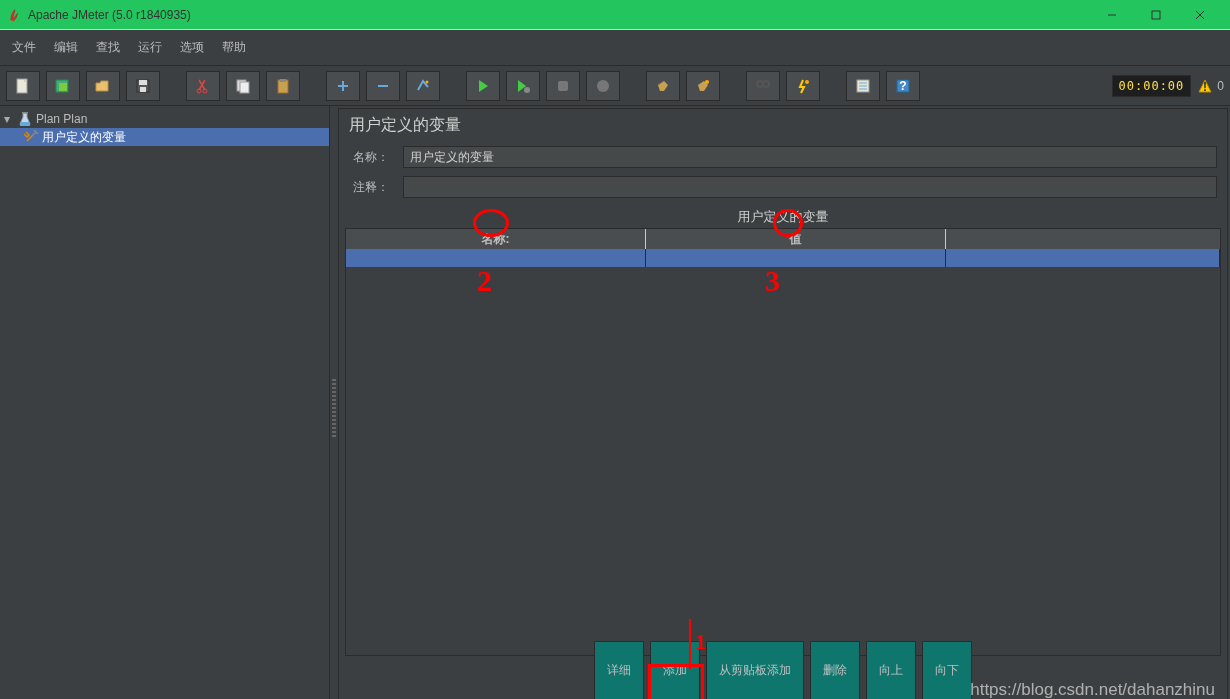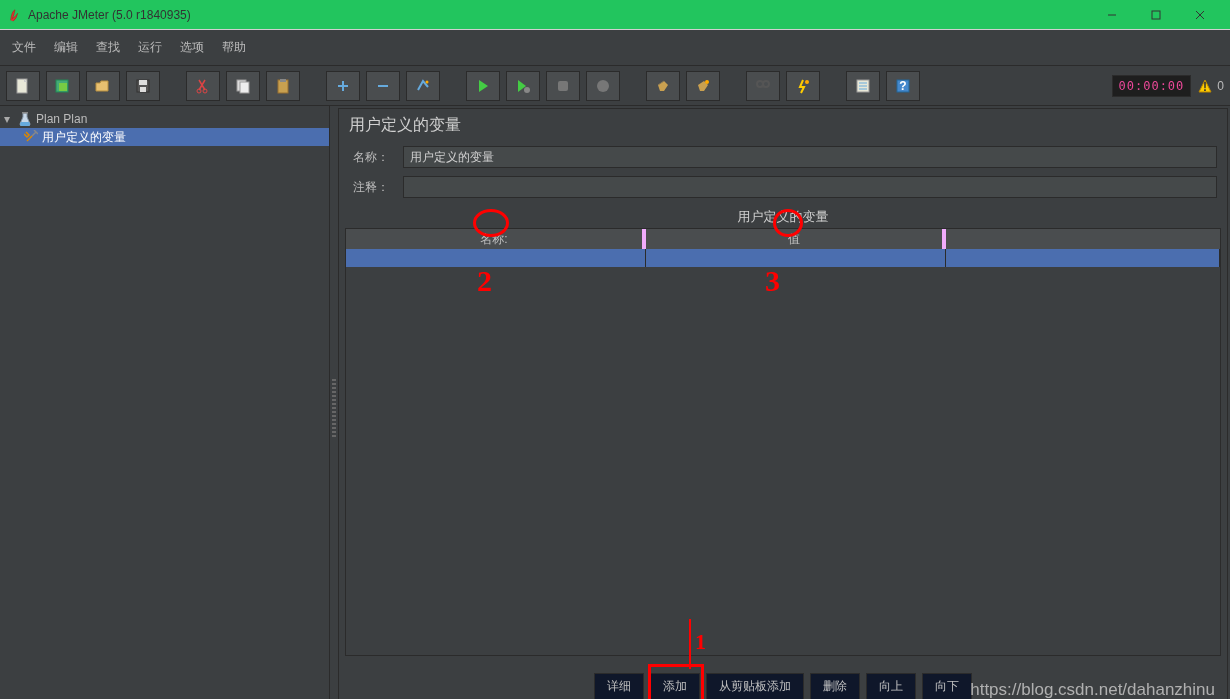--- a/index.html
+++ b/index.html
@@ -13,21 +13,21 @@
 
 
 .menubar { height: 36px; background: #3c3f41; display: flex; align-items: center; padding: 0 4px; gap: 2px; border-bottom: 1px solid #2b2b2b; }
 .menuitem { padding: 2px 8px; color: #bbbbbb; }
 
 
 .toolbar { height: 40px; background: #3c3f41; display: flex; align-items: center; padding: 4px 6px; gap: 6px; border-bottom: 1px solid #2b2b2b; }
 .tbtn { width: 34px; height: 30px; background: #4a4d4f; display: flex; align-items: center; justify-content: center; border: 1px solid #2b2b2b; }
 .tgap { width: 14px; }
 .tstatus { margin-left: auto; display: flex; align-items: center; gap: 6px; }
-.timebox { background: #1e1e1e; color: #ec4899; padding: 3px 6px; border: 1px solid #2b2b2b; font-family: monospace; letter-spacing: 1px; }
+.timebox { background: #1e1e1e; color: #fde047; padding: 3px 6px; border: 1px solid #2b2b2b; font-family: monospace; letter-spacing: 1px; }
 .warnbox { display: flex; align-items: center; gap: 4px; color: #bbbbbb; }
 
 
 .split { display: flex; height: calc(699px - 30px - 24px - 40px); }
 .tree { width: 330px; background: #3c3f41; border-right: 1px solid #2b2b2b; padding: 4px 0; }
 .treerow { display: flex; align-items: center; height: 18px; padding-left: 4px; gap: 4px; }
 .treerow.sel { background: #4b6eaf; color: #fff; }
 .treearrow { width: 10px; color: #aaa; }
 .treeicon { width: 14px; height: 14px; display: flex; align-items: center; justify-content: center; }
 .indent { width: 16px; }
@@ -38,30 +38,30 @@
 .rightpane { flex: 1; background: #3c3f41; display: flex; flex-direction: column; border: 1px solid #2b2b2b; margin: 2px 2px 2px 0; position: relative; }
 .panetitle { padding: 6px 10px; font-size: 16px; color: #d0d0d0; }
 .formrow { display: flex; align-items: center; padding: 4px 10px; gap: 14px; }
 .formlabel { width: 40px; text-align: right; color: #bbbbbb; }
 .forminput { flex: 1; background: #45494a; border: 1px solid #2b2b2b; color: #d0d0d0; padding: 3px 6px; height: 22px; }
 
 .sectiontitle { text-align: center; padding: 6px 0 2px; color: #d0d0d0; font-size: 13px; }
 
 .tablewrap { margin: 0 6px; border: 1px solid #2b2b2b; }
 .thead { display: flex; height: 20px; background: #4a4d4f; }
-.th { border-right: 4px solid #f0abfc; display: flex; align-items: center; justify-content: center; color: #c0c0c0; }
+.th { border-right: 1px solid #f0abfc; display: flex; align-items: center; justify-content: center; color: #c0c0c0; font-weight: bold; }
 .th1 { width: 300px; } .th2 { width: 300px; } .th3 { flex: 1; }
 .tbody { height: 406px; background: #3c3f41; }
 .trow { display: flex; height: 18px; }
 .trow.sel { background: #4b6eaf; }
 .td { border-right: 1px solid #2b2b2b; }
 .td1 { width: 300px; } .td2 { width: 300px; } .td3 { flex: 1; }
 
 .btnbar { display: flex; justify-content: center; gap: 6px; padding: 8px 0; position: absolute; bottom: 0; left:0; right:0; }
-.btn { background: #0f172a; color: #c0c0c0; border: 1px solid #2b2b2b; padding: 4px 12px; min-width: 50px; text-align: center; }
+.btn { background: #0f766e; color: #c0c0c0; border: 1px solid #2b2b2b; padding: 20px 12px; min-width: 50px; text-align: center; }
 
 .watermark { position: absolute; right: 12px; bottom: 8px; color: #b0b0b0; font-size: 17px; pointer-events: none; }
 
 
 .anno { position: absolute; pointer-events: none; }
 .redcircle { border: 3px solid #ff0000; border-radius: 50%; }
 .rednum { color: #ff0000; font-size: 30px; font-weight: bold; font-family: "Comic Sans MS", cursive; }
 .redrect { border: 3px solid #ff0000; }
 .redline { background: #ff0000; width: 2px; }
 </style>

